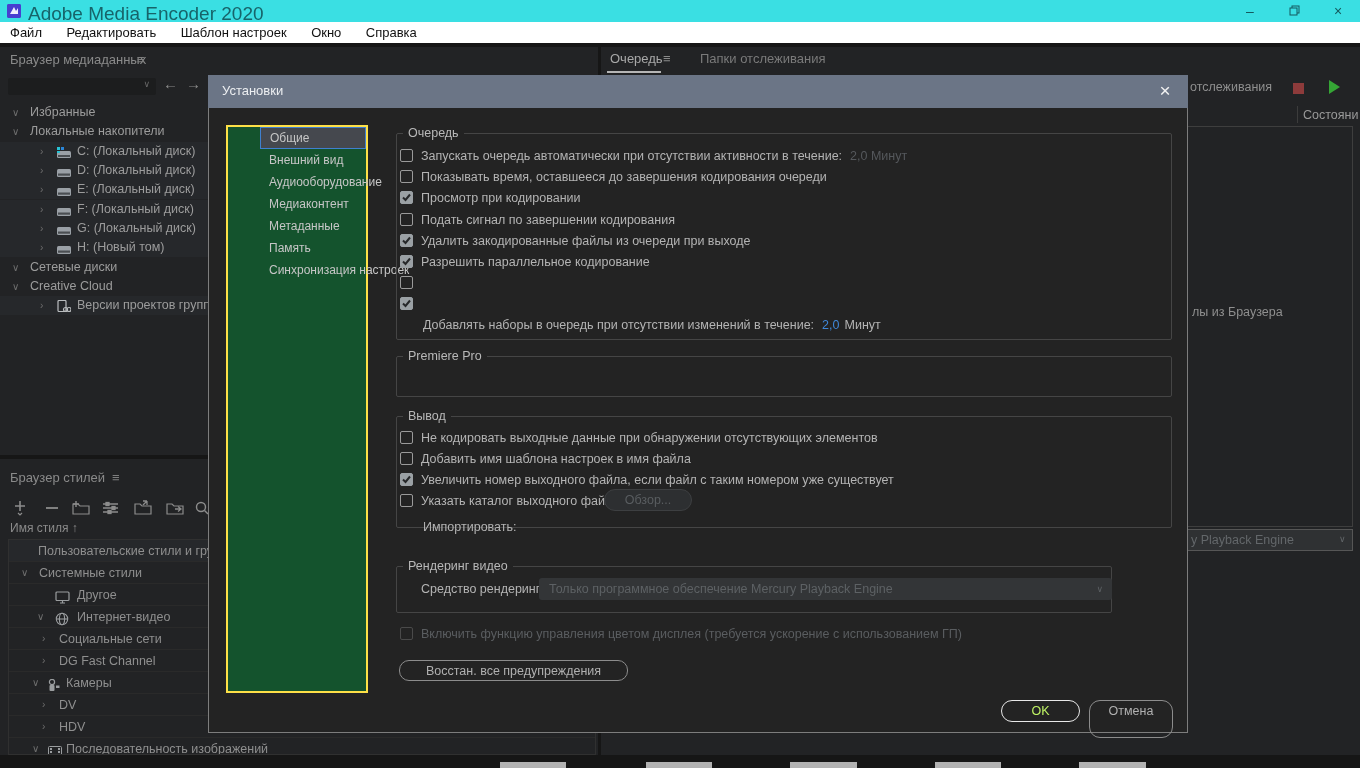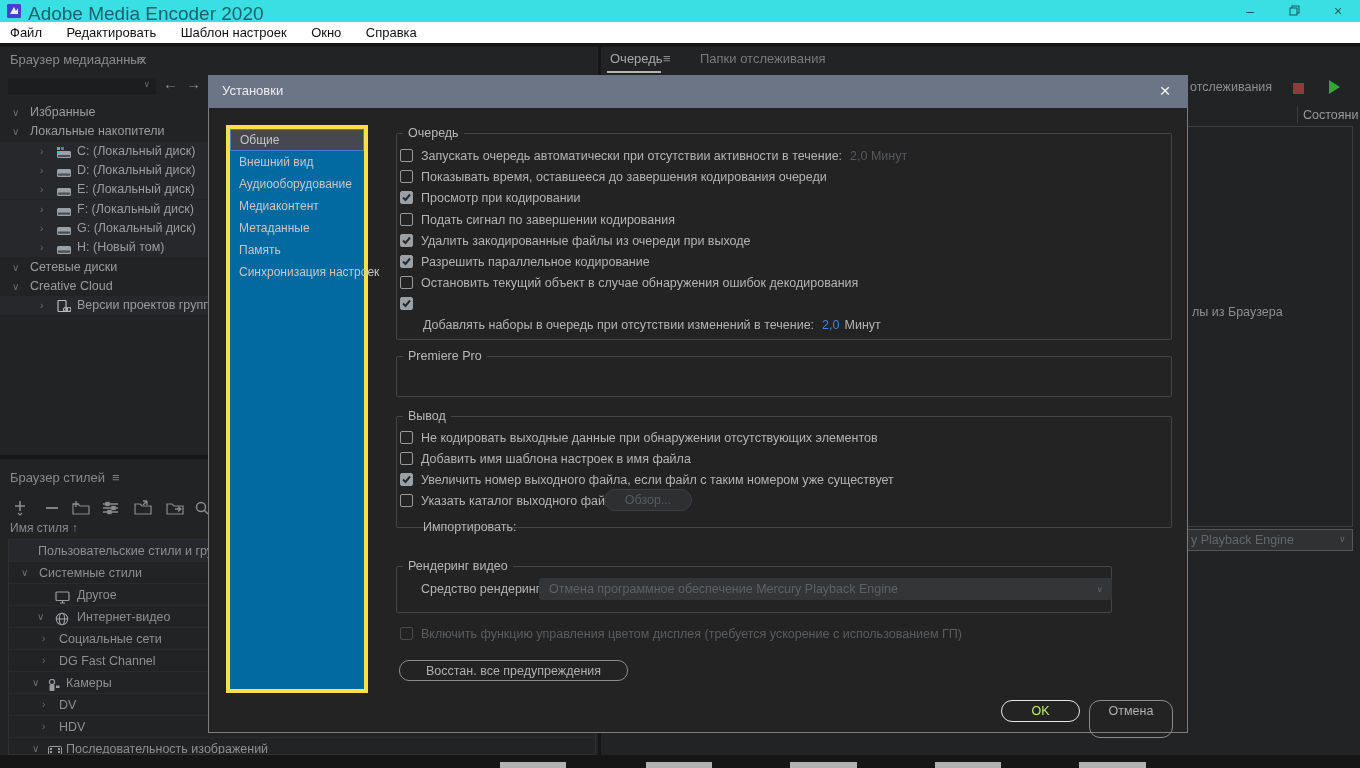--- a/index.html
+++ b/index.html
@@ -46,21 +46,21 @@
   .qlist { position:absolute; left:4px; top:79px; width:748px; height:401px; border:1px solid #3e3e3e; }
   .qdrop { position:absolute; left:4px; top:482px; width:748px; height:22px; background:#2f3133; border:1px solid #565656; }
 
   
   .dialog { position:absolute; left:208px; top:75px; width:980px; height:658px; }
   .dlg-title { position:absolute; left:0; top:0; width:980px; height:33px; background:#6b7586; }
   .dlg-title .t { position:absolute; left:14px; top:8px; font-size:13px; color:#eceef1; }
   .dlg-close { position:absolute; right:10px; top:4px; width:26px; height:24px; color:#f2f2f2; font-size:19px; text-align:center; line-height:24px; }
   .dlg-body { position:absolute; left:0; top:33px; width:980px; height:625px; background:#232323; border:1px solid #7d7d7d; border-top:none; }
 
-  .side { position:absolute; left:17px; top:17px; width:142px; height:568px; border:4px solid #fde047; background:#0369a1; }
+  .side { position:absolute; left:17px; top:17px; width:142px; height:568px; border:2px solid #fde047; background:#14532d;padding-left:32px; }
   .sitem { height:22px; line-height:22px; padding-left:9px; font-size:12px; color:#c6c6c6; white-space:nowrap; }
   .sitem.sel { background:#45484e; border:1px solid #3f80d0; line-height:20px; }
 
   .fs { position:absolute; left:187px; width:776px; border:1px solid #454545; border-radius:2px; }
   .fs .legend { position:absolute; top:-8px; left:6px; background:#232323; padding:0 5px; font-size:12.5px; color:#b8b8b8; }
 
   .crow { position:absolute; left:191px; height:15px; display:flex; align-items:center; font-size:12.5px; color:#b4b4b4; white-space:nowrap; }
   .cb { display:inline-block; width:13px; height:13px; border:1px solid #9a9a9a; border-radius:2px; margin-right:8px; flex:0 0 13px; position:relative; }
   .cb svg { display:none; position:absolute; left:0; top:0; }
   .cb.checked { background:#9aa0a4; border-color:#9aa0a4; }
@@ -378,21 +378,20 @@
     <div class="crow" style="top:146px">
       <span class="cb checked">
           <svg width="11" height="11" viewBox="0 0 11 11">
             <polyline points="2,5.5 4.5,8 9,2.5" fill="none" stroke="#26282a" stroke-width="2"></polyline>
           </svg>
         </span>
       <span>Разрешить параллельное кодирование</span>
     </div>
     <div class="crow" style="top:167px">
       <span class="cb"></span>
-      <span>Остановить текущий объект в случае обнаружения ошибок декодирования</span>
     </div>
     <div class="crow" style="top:188px">
       <span class="cb checked">
           <svg width="11" height="11" viewBox="0 0 11 11">
             <polyline points="2,5.5 4.5,8 9,2.5" fill="none" stroke="#26282a" stroke-width="2"></polyline>
           </svg>
         </span>
     </div>
     <div class="crow" style="top:209px;left:214px">
       <span>Добавлять наборы в очередь при отсутствии изменений в течение:</span>
@@ -428,21 +427,21 @@
       <span>Указать каталог выходного файла:</span>
     </div>
     <span class="btn disabled" style="left:395px;top:381px;width:88px;height:22px;line-height:21px">Обзор...</span>
     <span class="flabel" style="left:214px;top:412px">Импортировать:</span>
 
     <div class="fs" style="top:458px;height:47px;width:716px">
       <span class="legend">Рендеринг видео</span>
     </div>
     <span class="flabel" style="left:212px;top:474px">Средство рендеринга:</span>
     <div class="seldd" style="left:330px;top:470px;width:573px;height:22px">
-      <span>Отмена программное обеспечение Mercury Playback Engine</span>
+      <span>Только программное обеспечение Mercury Playback Engine</span>
       <span class="chev">∨</span>
     </div>
 
     <div class="crow dis" style="top:518px">
       <span class="cb dis"></span>
       <span>Включить функцию управления цветом дисплея  (требуется ускорение с использованием ГП)</span>
     </div>
 
     <span class="btn" style="left:190px;top:552px;width:229px;height:21px;line-height:20px;border-radius:10px">Восстан. все предупреждения</span>
     <span class="btn primary" style="left:792px;top:592px;width:79px;height:22px;line-height:20px">OK</span>

